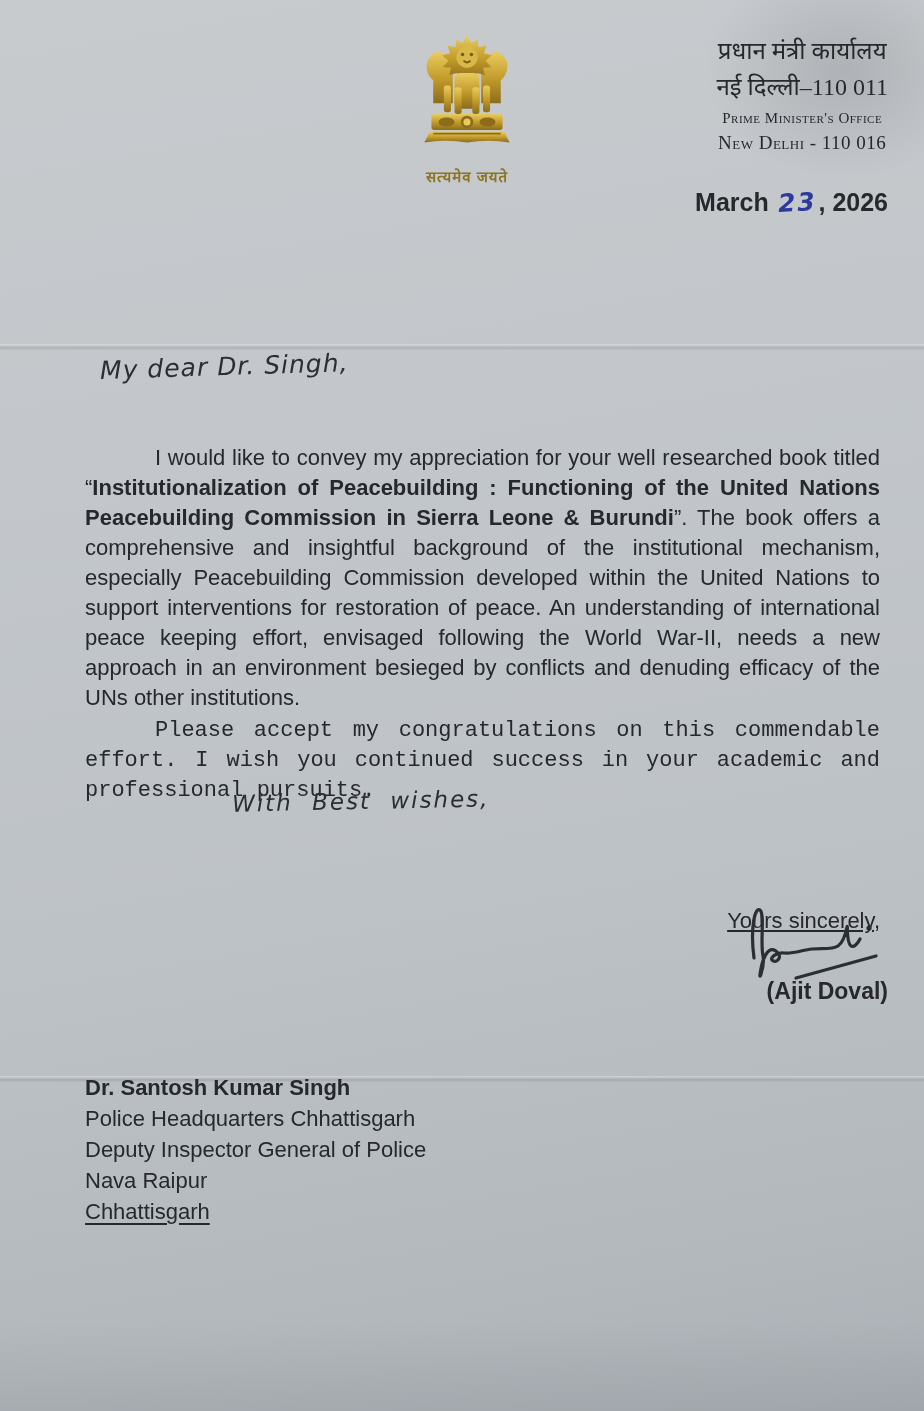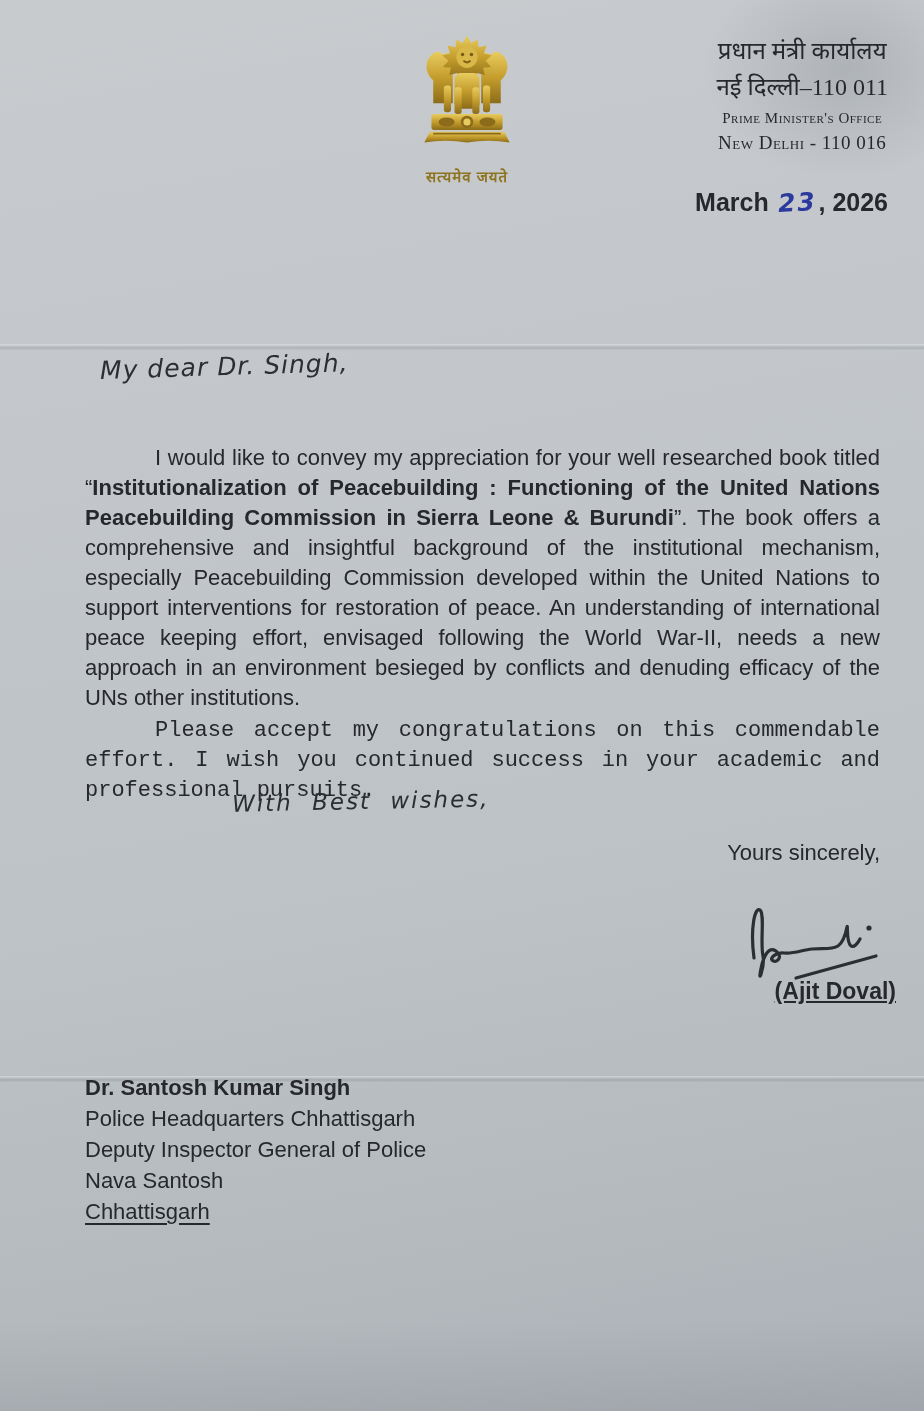--- a/index.html
+++ b/index.html
@@ -113,35 +113,35 @@
 
 
   <p class="abs body-text indent" style="top:443px;left:85px;width:795px;">
     <span>I would like to convey my appreciation for your well researched book titled “</span><b>Institutionalization of Peacebuilding : Functioning of the United Nations Peacebuilding Commission in Sierra Leone &amp; Burundi</b><span>”.  The book offers a comprehensive and insightful background of the institutional mechanism, especially Peacebuilding Commission developed within the United Nations to support interventions for restoration of peace.  An understanding of international peace keeping effort, envisaged following the World War-II, needs a new approach in an environment besieged by conflicts and denuding efficacy of the UNs other institutions.</span>
   </p>
 
   <p class="abs body-text indent" style="top:716px;left:85px;width:795px;font-family:Liberation Mono, monospace;">Please accept my congratulations on this commendable effort.  I wish you continued success in your academic and professional pursuits.</p>
 
   <div class="abs hand closing" style="top:788px;left:232px;">With Best wishes,</div>
 
-  <div class="abs valediction" style="top:840px;right:44px;width:300px;">Yours sincerely,</div>
+  <div class="abs valediction" style="top:908px;right:44px;width:300px;text-decoration:underline;">Yours sincerely,</div>
 
   <div class="abs" style="top:898px;left:740px;">
     <svg width="150" height="100" viewBox="0 0 150 100">
       <g stroke="#2b2e33" stroke-width="3.2" fill="none" stroke-linecap="round" stroke-linejoin="round">
         <path d="M14,60 C10,30 15,8 20,12 C25,16 20,44 23,58 C25,70 16,92 22,66 C26,52 32,48 38,55 C42,60 36,66 32,62 C30,60 36,54 44,55 C54,56 62,52 72,51 C82,50 92,52 98,48 C104,44 106,34 107,29 C108,25 106,44 111,48 C114,50 118,45 120,41"></path>
         <path d="M56,80 L136,58"></path>
       </g>
       <circle cx="129" cy="30" r="2.6" fill="#2b2e33"></circle>
     </svg>
   </div>
 
-  <div class="abs signer" style="top:978px;right:28px;width:300px;text-decoration:underline;">(Ajit Doval)</div>
+  <div class="abs signer" style="top:978px;right:36px;width:300px;">(Ajit Doval)</div>
 
   <div class="abs recipient" style="top:1072px;left:85px;">
     <div class="r-name">Dr. Santosh Kumar Singh</div>
     <div>Police Headquarters Chhattisgarh</div>
     <div>Deputy Inspector General of Police</div>
-    <div>Nava Santosh</div>
+    <div>Nava Raipur</div>
     <div class="r-last">Chhattisgarh</div>
   </div>
 
 </div>
 
 </body></html>

